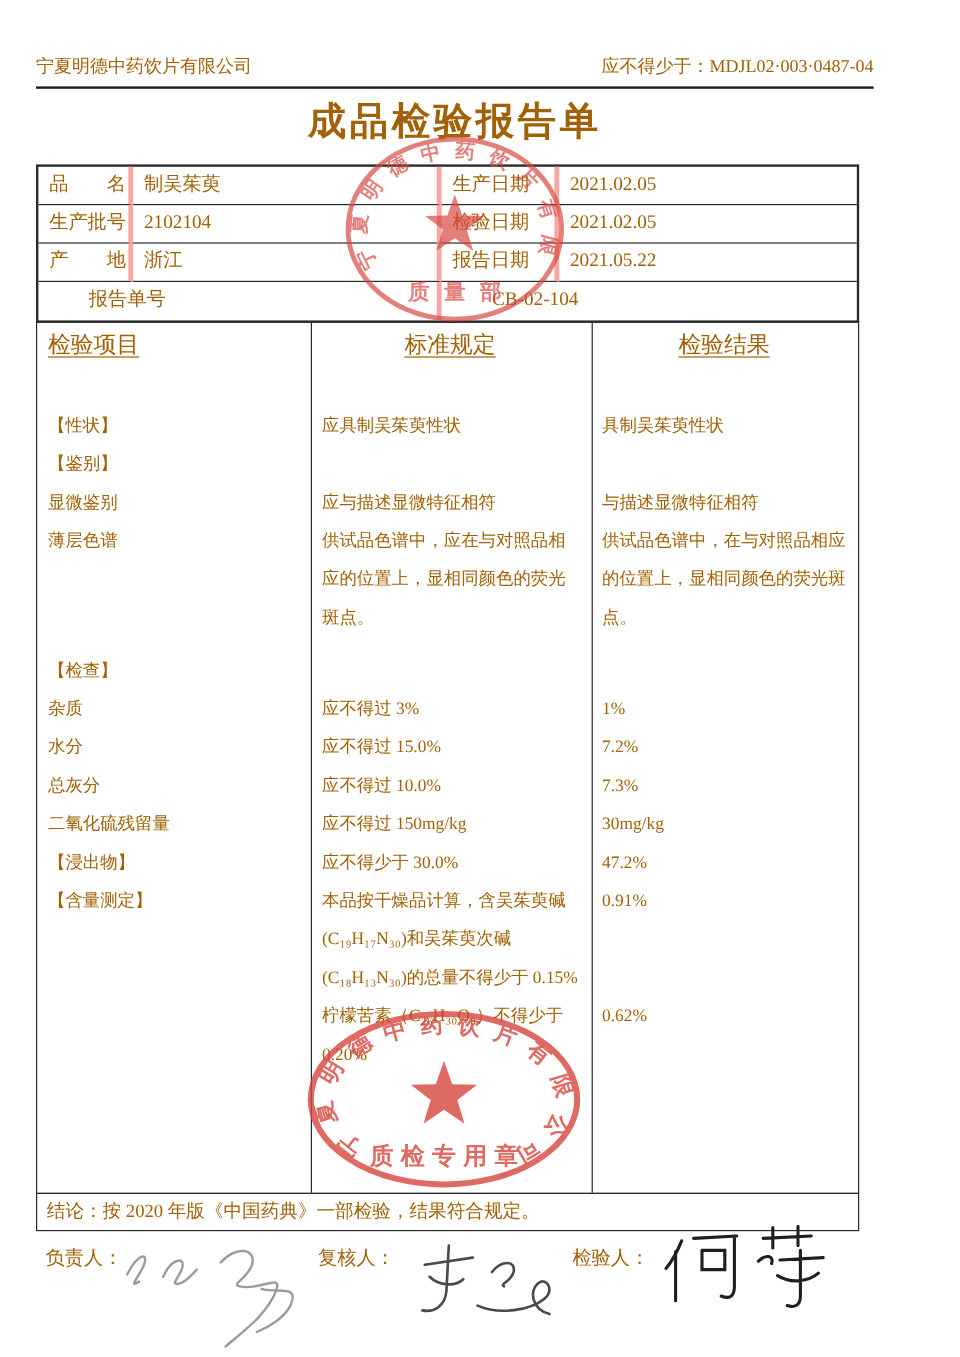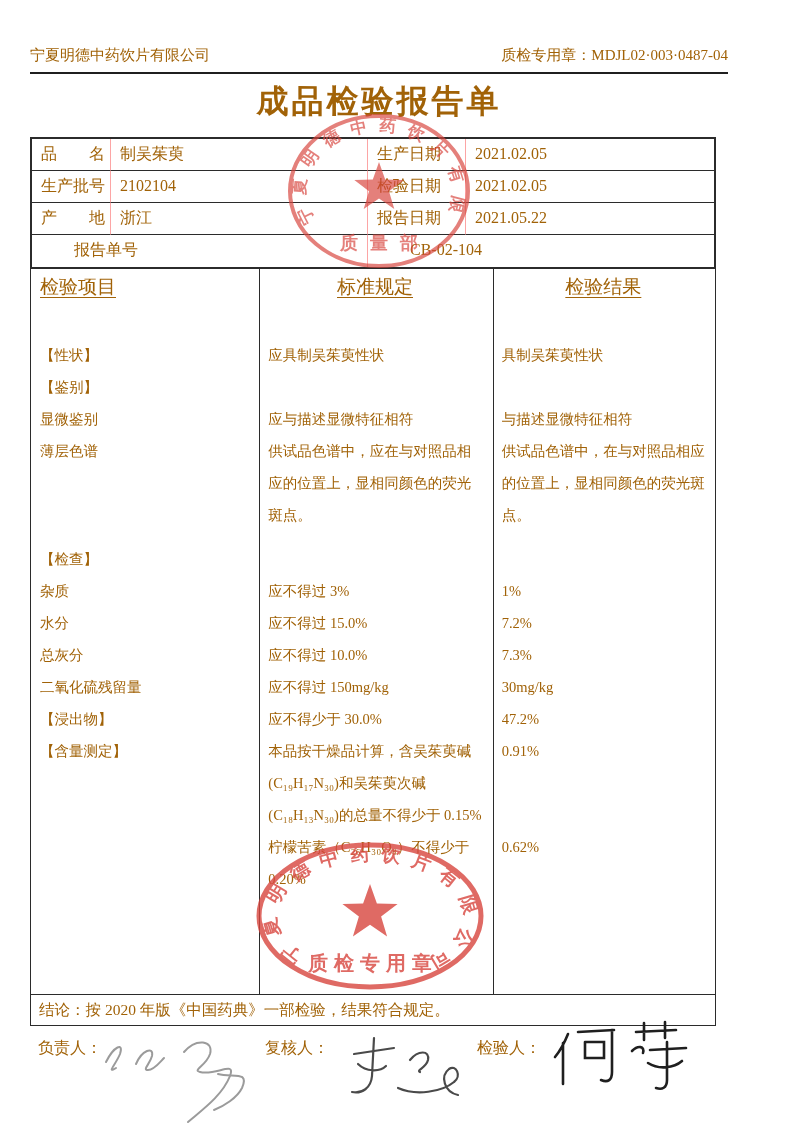--- a/index.html
+++ b/index.html
@@ -15,21 +15,21 @@
     font-size:32px;font-weight:bold;letter-spacing:3px;
     font-family:"Liberation Sans","DejaVu Sans",sans-serif;
   }
   
   .info-table{
     position:absolute;left:30px;top:137px;width:686px;box-sizing:border-box;
     border:2px solid #2b2b2b;display:grid;grid-template-columns:79px 257px 98px 1fr;
     font-size:16px;
   }
   .it-cell{box-sizing:border-box;height:32px;line-height:30px;padding-left:9px;
-    border-right:1px solid #fca5a5;border-bottom:1px solid #2b2b2b;white-space:nowrap;overflow:hidden;}
+    border-right:4px solid #fca5a5;border-bottom:1px solid #2b2b2b;white-space:nowrap;overflow:hidden;}
   .it-cell.nr{border-right:none;}
   .it-cell.nb{border-bottom:none;margin-left:33px;}
   .it-cell.span2a{grid-column:1 / 3;}
   .it-cell.span2b{grid-column:3 / 5;}
   
   .result-table{
     position:absolute;left:30px;top:268px;width:686px;height:727px;box-sizing:border-box;
     border:1px solid #2b2b2b;font-size:14.5px;
   }
   .vline{position:absolute;top:0;bottom:0;width:1px;background:#2b2b2b;}
@@ -62,21 +62,21 @@
   .stamp-bottom{left:252px;top:839px;opacity:0.8;}
   .stamp text{font-family:"Liberation Sans","DejaVu Sans",sans-serif;font-weight:bold;}
 </style>
 </head>
 <body>
 
 <div class="page">
 
   <div class="doc-header">
     <span>宁夏明德中药饮片有限公司</span>
-    <span><span>质检专用章：</span><span>MDJL02·003·0487-04</span></span>
+    <span><span>应不得少于：</span><span>MDJL02·003·0487-04</span></span>
   </div>
   <div class="header-rule"></div>
   <div class="doc-title">成品检验报告单</div>
 
   <div class="info-table">
     <div class="it-cell">品　　名</div>
     <div class="it-cell">制吴茱萸</div>
     <div class="it-cell">生产日期</div>
     <div class="it-cell nr">2021.02.05</div>
 

